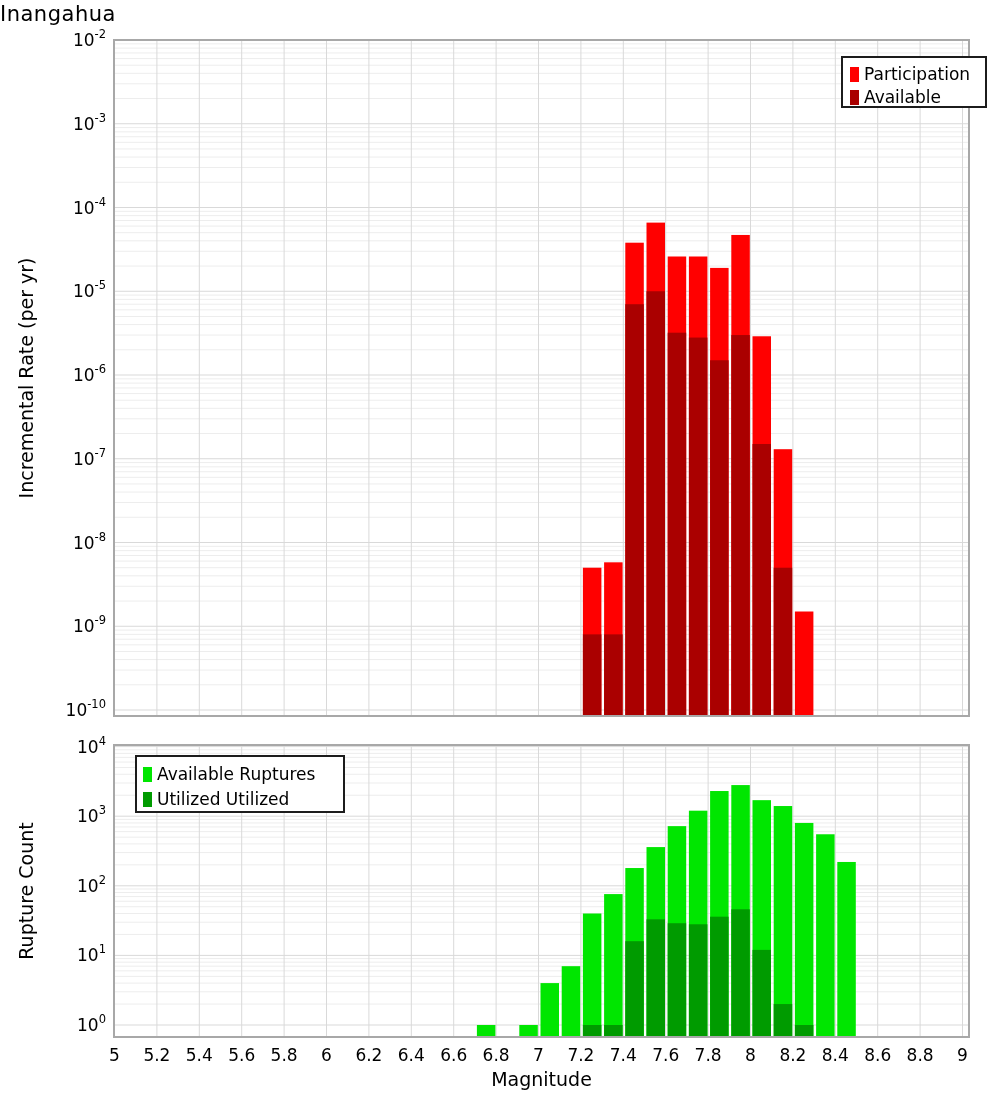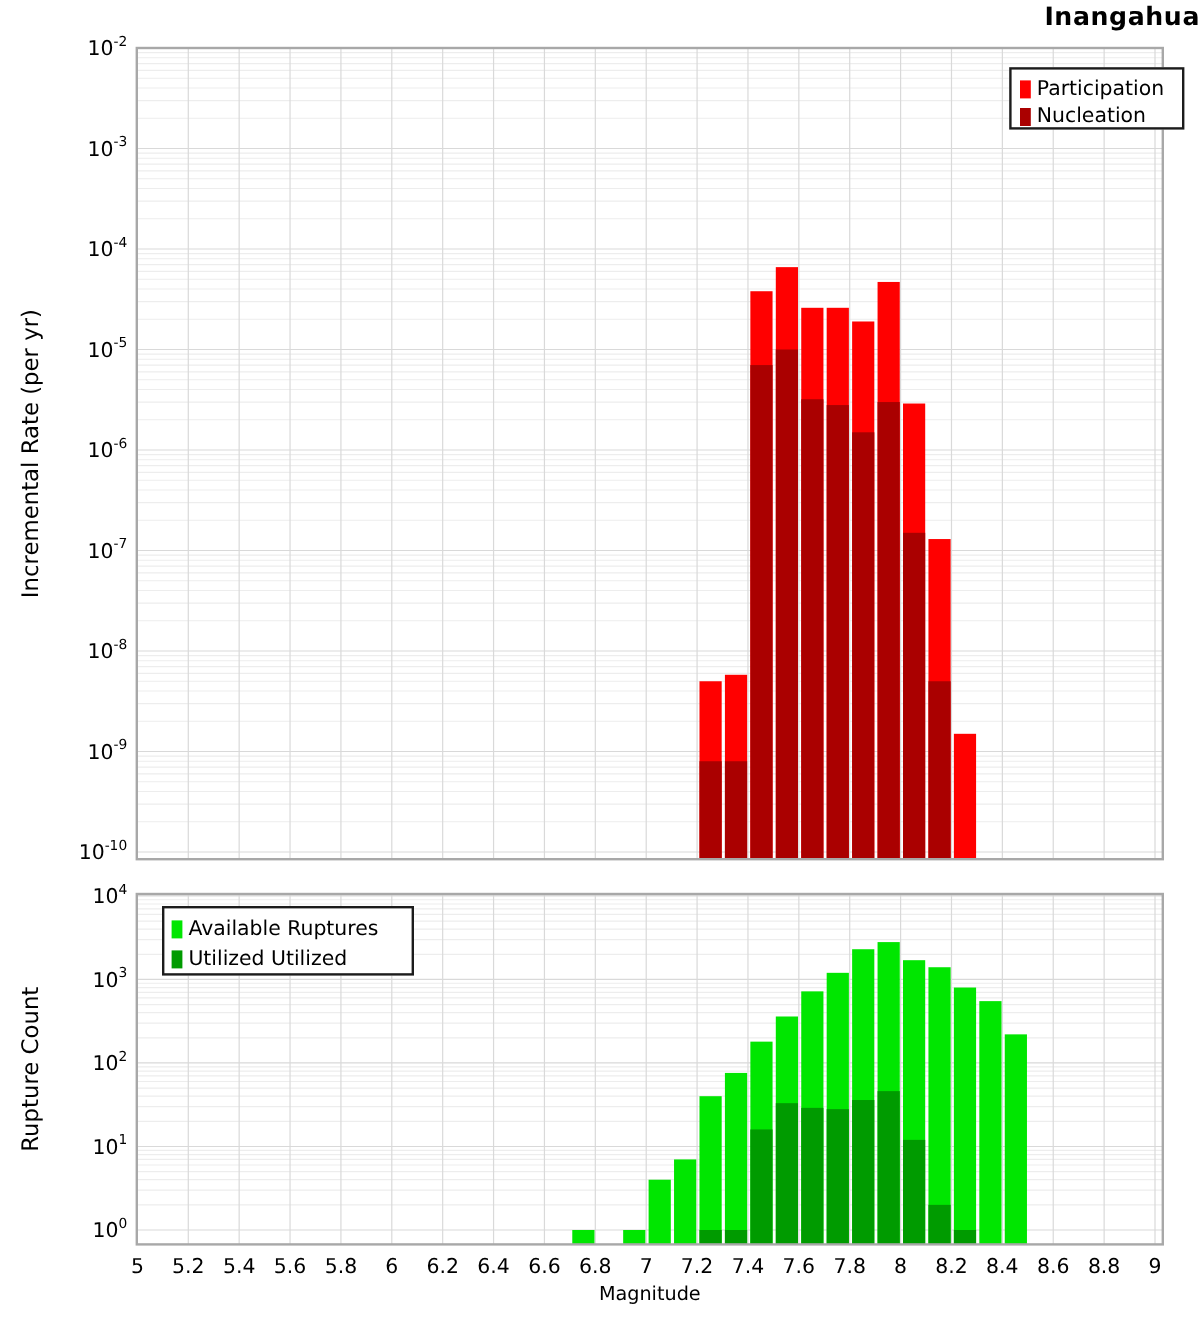--- a/index.html
+++ b/index.html
@@ -1,24 +1,24 @@
 <!DOCTYPE html>
 <html><head>
 <meta charset="utf-8">
 <style>
   html,body{margin:0;padding:0;background:#ffffff;}
   .figure{position:relative;width:1000px;height:1100px;background:#ffffff;overflow:hidden;
           font-family:"DejaVu Sans","Liberation Sans",sans-serif;color:#000;}
-  .chart-title{position:absolute;top:2px;left:0;width:1000px;text-align:right;
-               font-size:21px;font-weight:bold;letter-spacing:0.5px;}
+  .chart-title{position:absolute;top:2px;left:0;width:1000px;text-align:left;
+               font-size:21px;font-weight:normal;letter-spacing:0.5px;}
   .ylabel{position:absolute;white-space:nowrap;font-size:19px;
           transform:translate(-50%,-50%) rotate(-90deg);}
   .ylabel.top{left:26px;top:378px;}
   .ylabel.bottom{left:26px;top:891px;}
-  .xlabel{position:absolute;left:114px;width:855px;top:1068px;text-align:center;font-size:16px;}
+  .xlabel{position:absolute;left:114px;width:855px;top:1068px;text-align:center;font-size:19px;}
   svg{position:absolute;left:0;top:0;}
   .legend{position:absolute;background:#ffffff;border:2px solid #1c1c1c;box-sizing:border-box;}
   .legend-row{display:flex;align-items:center;font-size:17px;line-height:1;}
   .legend#legend-top{left:841px;top:56px;width:146px;height:52px;padding:5px 0 0 7px;}
   .legend#legend-top .legend-row{height:23px;}
   .legend#legend-bottom{left:135px;top:755px;width:210px;height:58px;padding:5px 0 16px 6px;}
   .legend#legend-bottom .legend-row{height:25px;}
   .marker{display:inline-block;width:9px;height:15px;margin-right:5px;flex:0 0 9px;}
 </style>
 </head>
@@ -274,21 +274,21 @@
 
   <div class="xlabel">Magnitude</div>
 
   <div class="legend" id="legend-top">
     <div class="legend-row">
       <span class="marker" style="background-color: rgb(255, 0, 0);"></span>
       <span>Participation</span>
     </div>
     <div class="legend-row">
       <span class="marker" style="background-color: rgb(170, 0, 0);"></span>
-      <span>Nucleation</span>
+      <span>Available</span>
     </div>
   </div>
 
   <div class="legend" id="legend-bottom">
     <div class="legend-row">
       <span class="marker" style="background-color: rgb(0, 230, 0);"></span>
       <span>Available Ruptures</span>
     </div>
     <div class="legend-row">
       <span class="marker" style="background-color: rgb(0, 155, 0);"></span>

